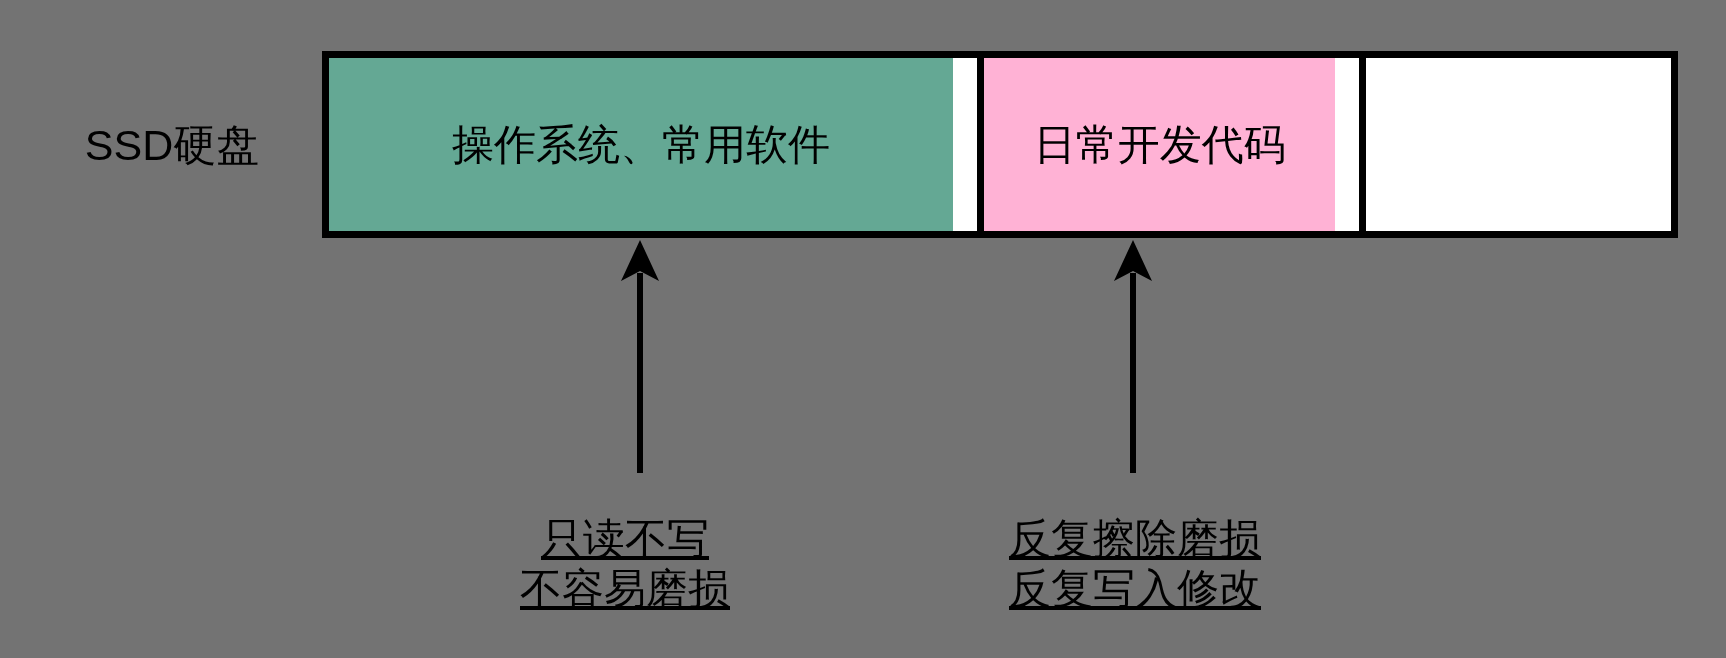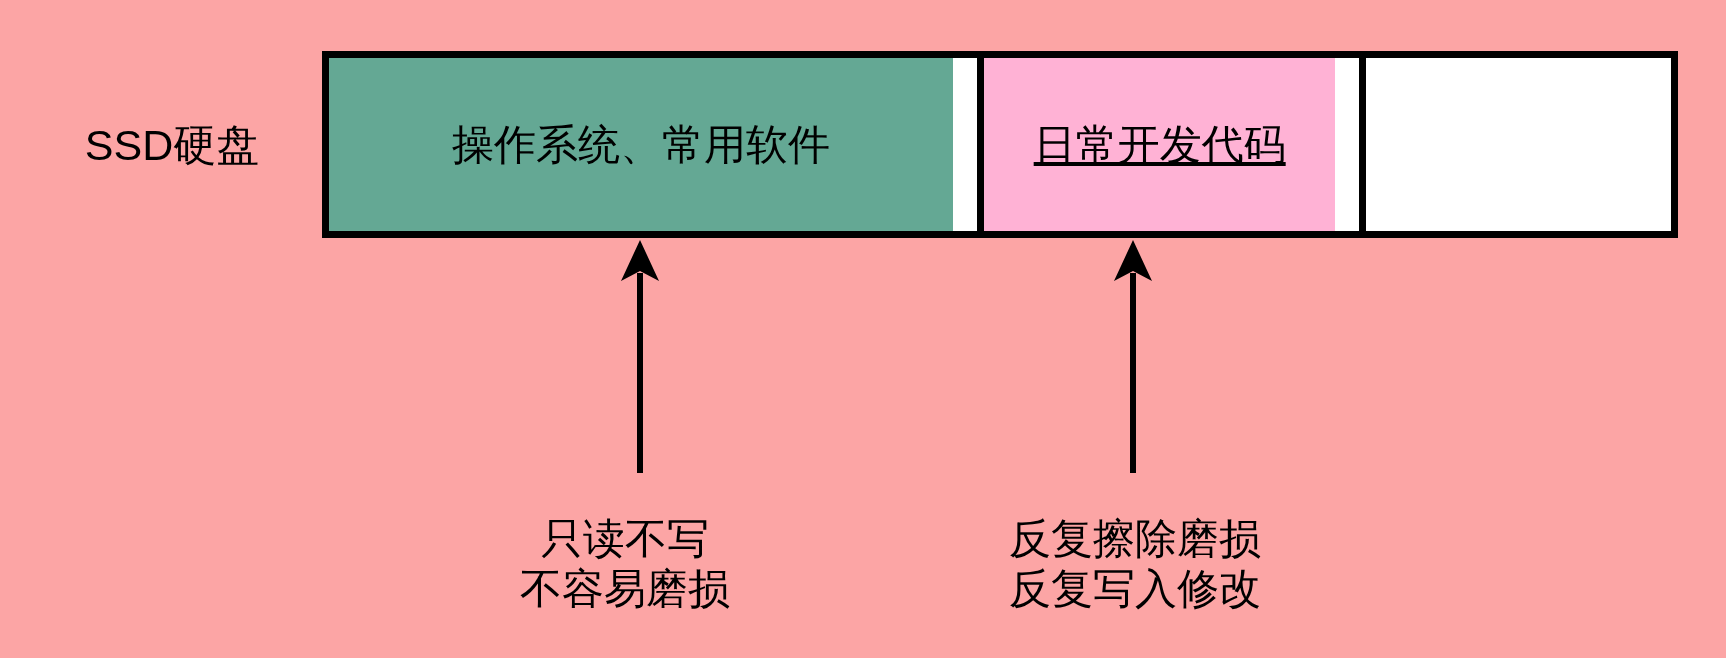--- a/index.html
+++ b/index.html
@@ -4,21 +4,21 @@
 <style>
   html, body {
     margin: 0;
     padding: 0;
     background: #ffffff;
   }
   .stage {
     position: relative;
     width: 1726px;
     height: 658px;
-    background: #fca5a5;
+    background: #737373;
     font-family: "Liberation Sans", "DejaVu Sans", sans-serif;
     color: #000000;
     overflow: hidden;
   }
   .disk-label {
     position: absolute;
     left: 72px;
     top: 122px;
     width: 200px;
     text-align: center;
@@ -44,41 +44,41 @@
     box-sizing: border-box;
     display: flex;
     align-items: center;
     justify-content: center;
     font-size: 42px;
     white-space: nowrap;
     overflow: hidden;
   }
   .segment + .segment {
     border-left: 7px solid #000000;
-    text-decoration: underline;
   }
   .segment:last-child {
     flex: 1 1 auto;
   }
   .arrow {
     position: absolute;
     top: 239px;
     width: 48px;
     height: 234px;
   }
   .arrow-left  { left: 616px; }
   .arrow-right { left: 1109px; }
   .caption {
     position: absolute;
     top: 514px;
     width: 300px;
     text-align: center;
     font-size: 42px;
     line-height: 50px;
     white-space: nowrap;
+    text-decoration: underline;
   }
   .caption-left  { left: 475px; }
   .caption-right { left: 985px; }
 </style>
 </head>
 <body>
 
 <div class="stage">
 
   <div class="disk-label">SSD硬盘</div>

